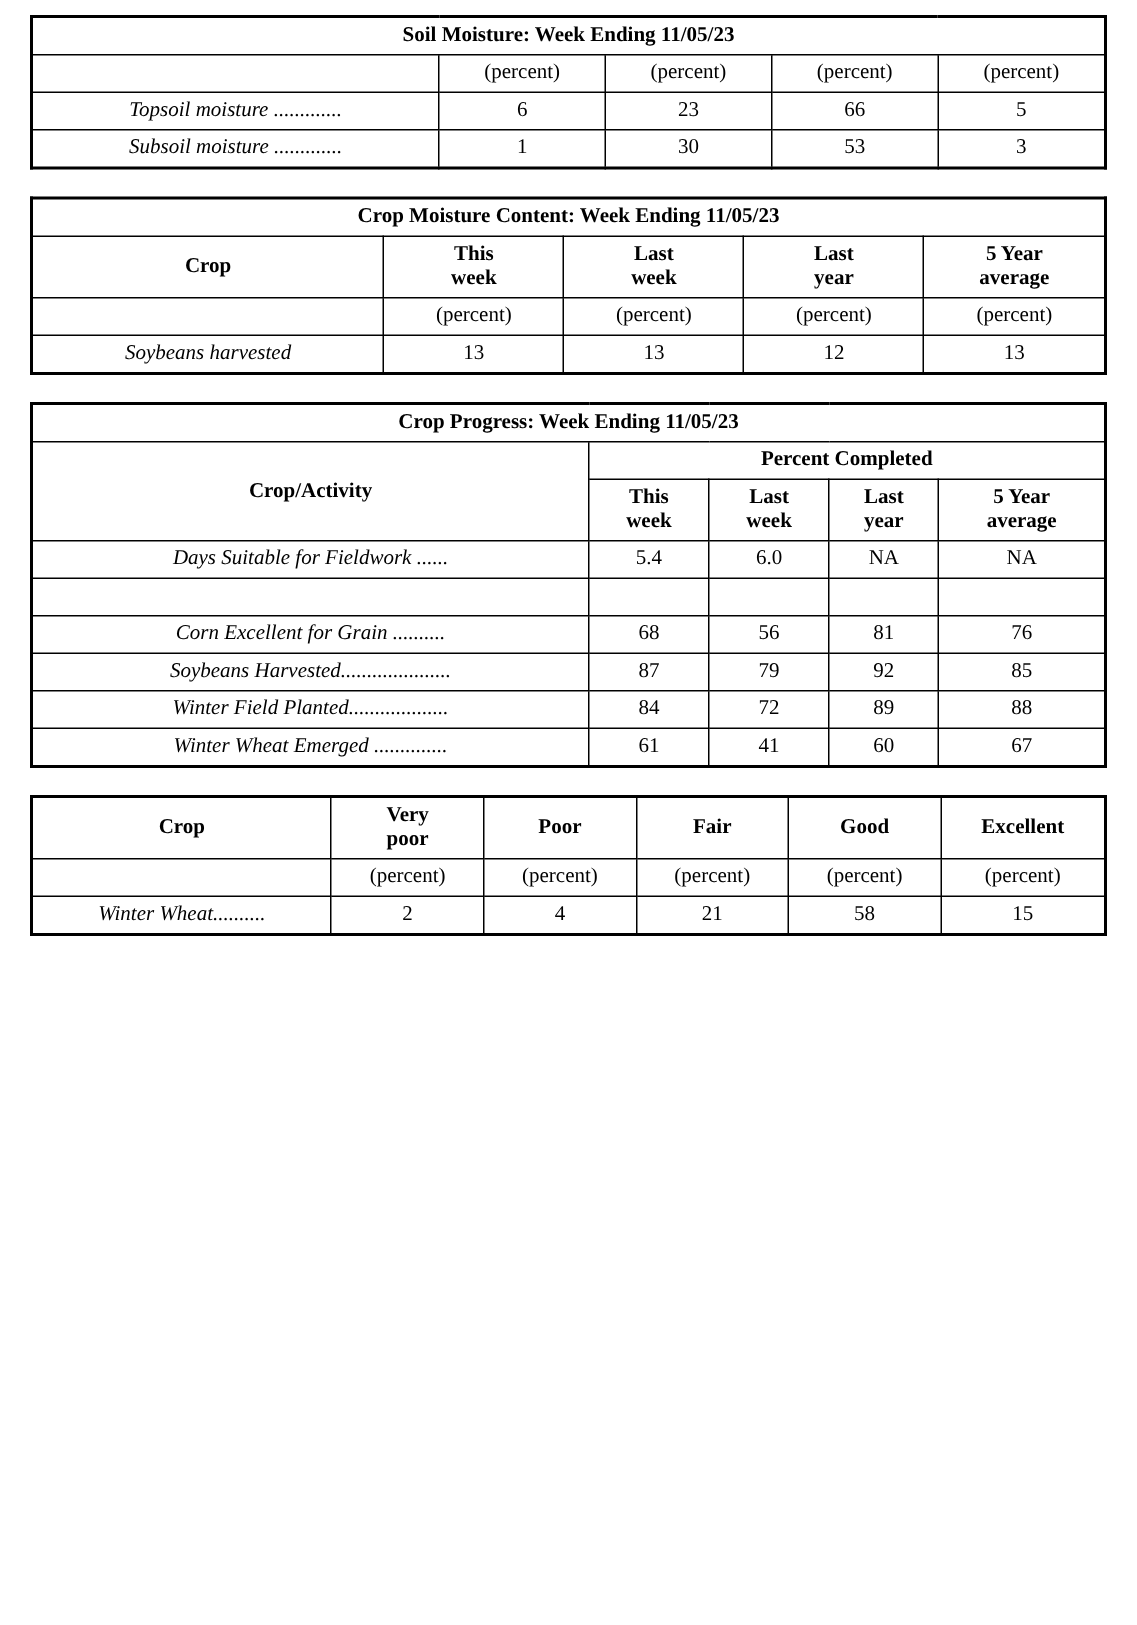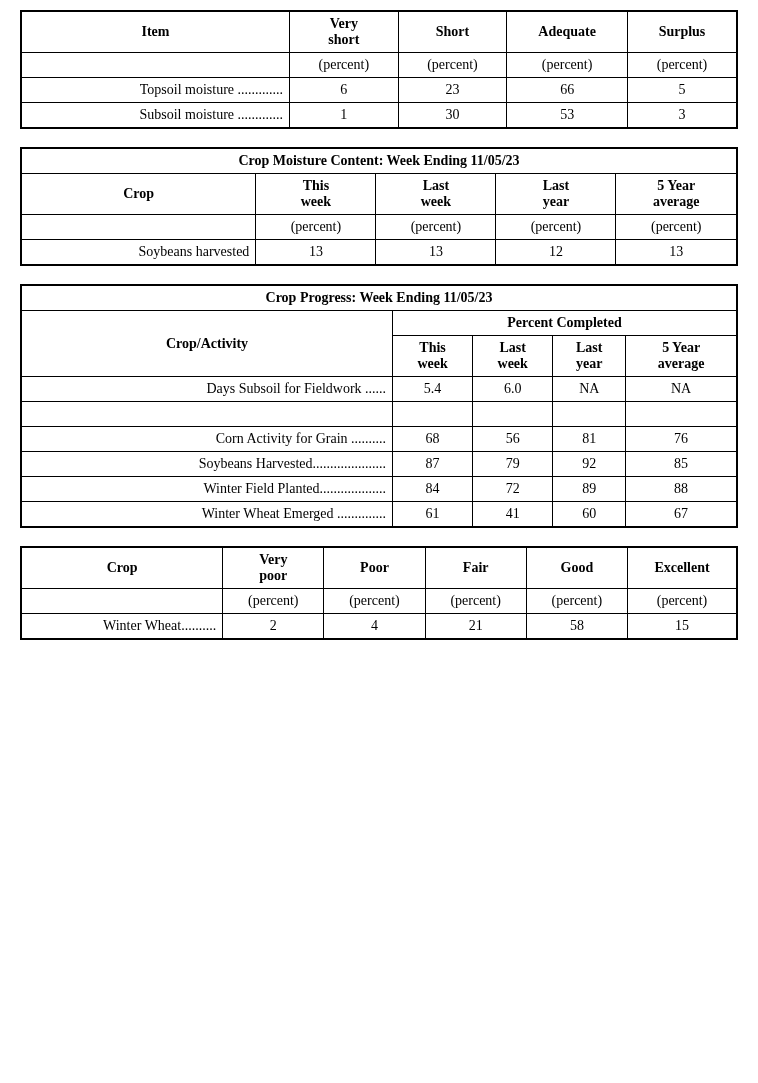--- a/index.html
+++ b/index.html
@@ -18,44 +18,41 @@
       width: 100%;
       border-collapse: collapse;
       margin: 0 auto;
     }
     th, td {
       border: 1px solid #000;
       padding: 4px 6px;
       text-align: center;
     }
     td.left-label {
-      text-align: right;
+      text-align: center;
+      font-style: italic;
     }
     .italic {
     }
     
     table {
       border: 2px solid #000;
     }
     table th, table td {
       border: 1px solid #000;
     }
   </style>
 </head>
 <body>
 
 <div class="section">
   <table>
     <thead>
       <tr>
-        <th>Item</th>
-        <th>Very<br>short</th>
-        <th>Short</th>
-        <th>Adequate</th>
-        <th>Surplus</th>
+        <th colspan="5">Soil Moisture: Week Ending 11/05/23</th>
       </tr>
       <tr>
         <td></td>
         <td class="italic">(percent)</td>
         <td class="italic">(percent)</td>
         <td class="italic">(percent)</td>
         <td class="italic">(percent)</td>
       </tr>
     </thead>
     <tbody>
@@ -122,35 +119,35 @@
       </tr>
       <tr>
         <th>This<br>week</th>
         <th>Last<br>week</th>
         <th>Last<br>year</th>
         <th>5 Year<br>average</th>
       </tr>
     </thead>
     <tbody>
       <tr>
-        <td class="left-label">Days Subsoil for Fieldwork ......</td>
+        <td class="left-label">Days Suitable for Fieldwork ......</td>
         <td>5.4</td>
         <td>6.0</td>
         <td>NA</td>
         <td>NA</td>
       </tr>
       <tr>
         <td>&nbsp;</td>
         <td></td>
         <td></td>
         <td></td>
         <td></td>
       </tr>
       <tr>
-        <td class="left-label">Corn Activity for Grain ..........</td>
+        <td class="left-label">Corn Excellent for Grain ..........</td>
         <td>68</td>
         <td>56</td>
         <td>81</td>
         <td>76</td>
       </tr>
       <tr>
         <td class="left-label">Soybeans Harvested.....................</td>
         <td>87</td>
         <td>79</td>
         <td>92</td>

